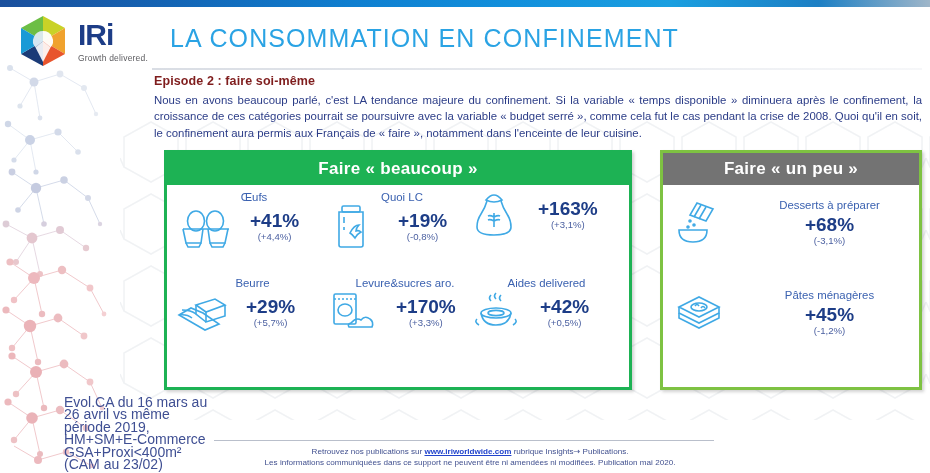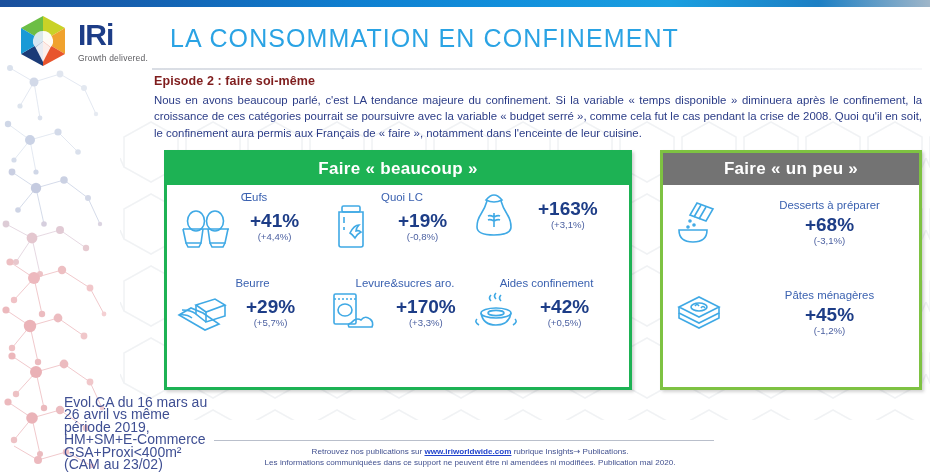--- a/index.html
+++ b/index.html
@@ -319,21 +319,21 @@
           <path d="M26 34 q5 -6 10 -3 q4 -5 9 -1 q4 3 2 8 H24 q-2 -3 2 -4 Z"></path>
         </svg>
         <div class="nums">
           <div class="big">+170%</div>
           <div class="small">(+3,3%)</div>
         </div>
       </div>
     </div>
 
     <div class="cell c-aides">
-      <div class="lbl">Aides confinement</div>
+      <div class="lbl">Aides delivered</div>
       <div class="row">
         <svg class="ico" viewBox="0 0 54 48" xmlns="http://www.w3.org/2000/svg" fill="none" stroke="#3fa9e5" stroke-width="1.6">
           <path d="M22 6 q-3 3 0 6 M27 4 q-3 3 0 6 M32 6 q-3 3 0 6"></path>
           <ellipse cx="27" cy="24" rx="15" ry="5"></ellipse>
           <path d="M12 24 q2 12 15 12 q13 0 15 -12"></path>
           <path d="M8 30 q-3 3 2 6 M46 30 q3 3 -2 6"></path>
           <ellipse cx="27" cy="24" rx="8" ry="2.6"></ellipse>
         </svg>
         <div class="nums">
           <div class="big">+42%</div>

